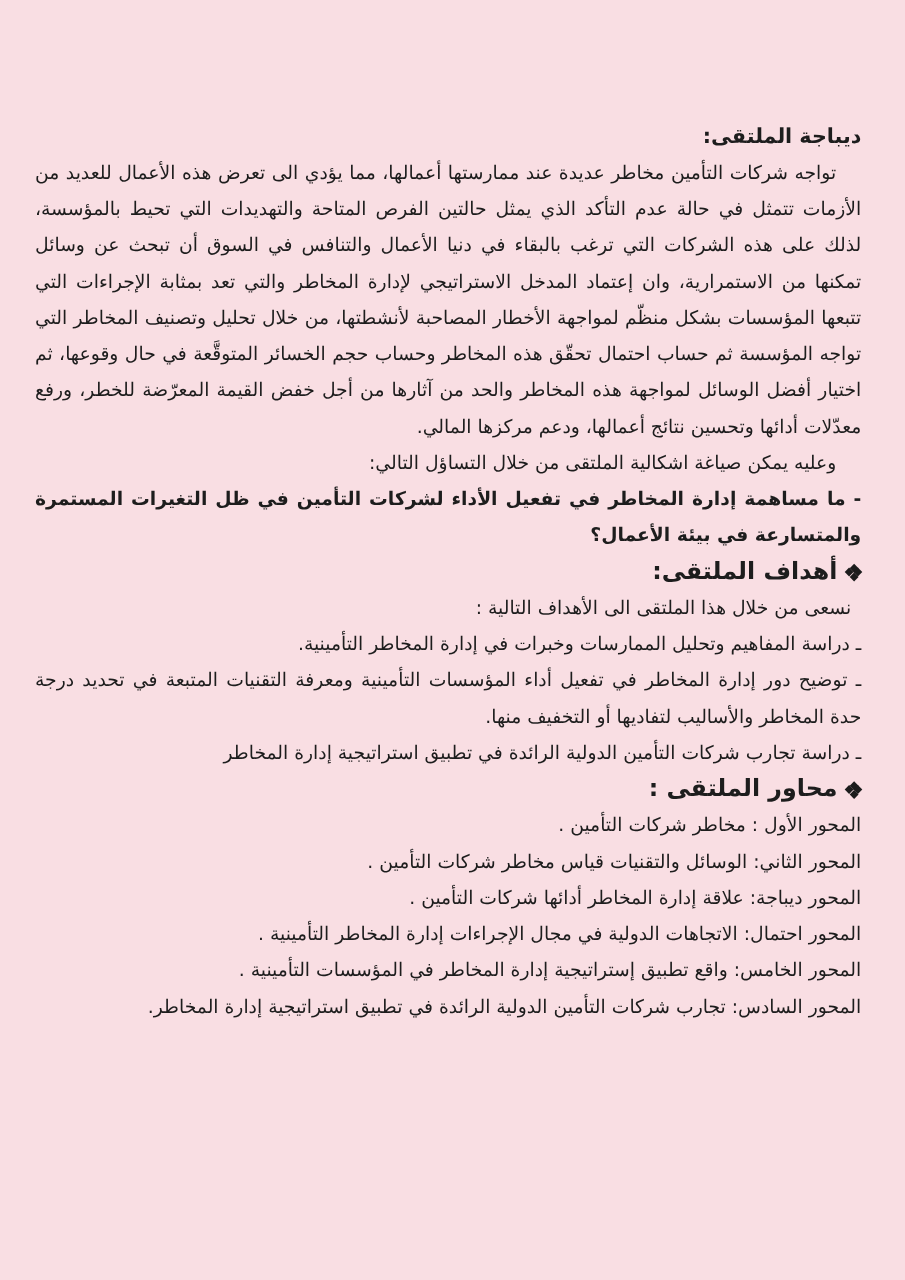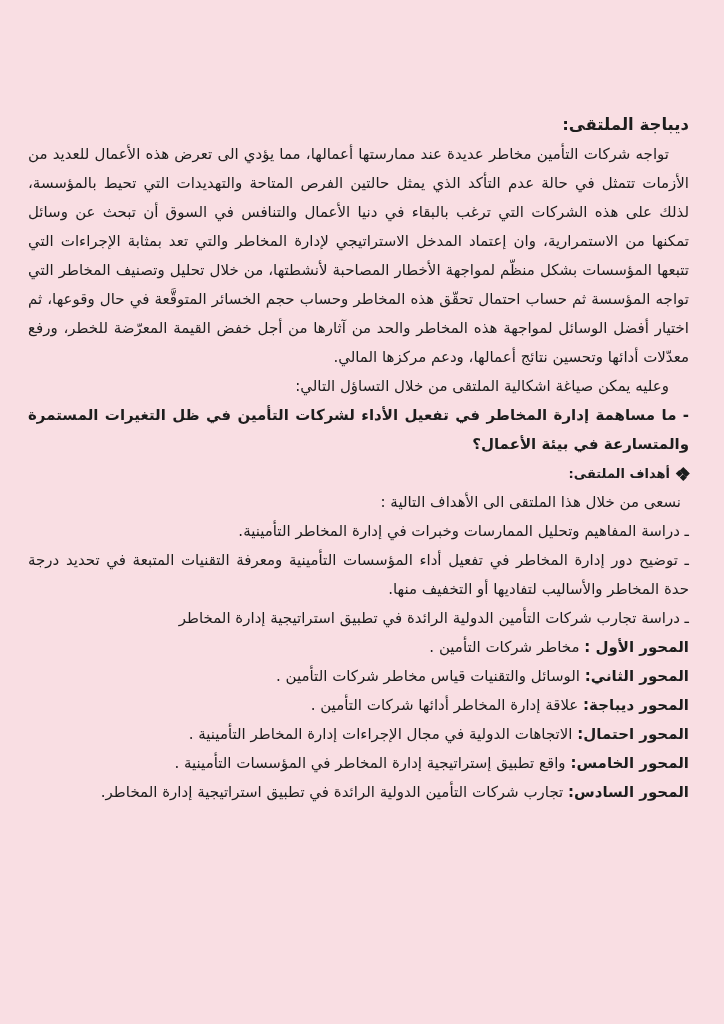--- a/index.html
+++ b/index.html
@@ -17,21 +17,20 @@
     color: #1d1d1d;
     overflow: hidden;
   }
   .content {
     position: absolute;
     top: 94px;
     right: 35px;
     left: 28px;
     font-size: 15px;
     line-height: 29px;
-    margin-top: 16px;
   }
   .doc-title {
     font-weight: bold;
     font-size: 16.5px;
     margin: 0 0 1px 0;
   }
   .para {
     margin: 0;
     text-align: justify;
     text-indent: 20px;
@@ -42,21 +41,21 @@
   }
   .question {
     margin: 0;
     font-weight: bold;
     text-align: justify;
   }
   .section-heading {
     display: flex;
     align-items: center;
     font-weight: bold;
-    font-size: 13px;
+    font-size: 19px;
     margin: 0;
   }
   .diamond-bullet {
     position: relative;
     width: 12px;
     height: 12px;
     flex: none;
     margin-left: 7px;
     display: inline-block;
   }
@@ -76,21 +75,21 @@
     text-indent: 8px;
   }
   .obj-item {
     margin: 0;
     text-align: justify;
   }
   .theme-line {
     margin: 0;
   }
   .theme-line b {
-    font-weight: bold;
+    font-weight: normal;
   }
 </style>
 </head>
 <body>
 
 <div class="page">
   <div class="content">
 
     <h1 class="doc-title">ديباجة الملتقى:</h1>
 
@@ -109,20 +108,29 @@
         </span>
       <span>أهداف الملتقى:</span>
     </div>
 
     <p class="obj-intro">نسعى من خلال هذا الملتقى الى الأهداف التالية :</p>
 
     <p class="obj-item">ـ دراسة المفاهيم وتحليل الممارسات وخبرات في إدارة المخاطر التأمينية.</p>
     <p class="obj-item">ـ توضيح دور إدارة المخاطر في تفعيل أداء المؤسسات التأمينية ومعرفة التقنيات المتبعة في تحديد درجة حدة المخاطر والأساليب لتفاديها أو التخفيف منها.</p>
     <p class="obj-item">ـ دراسة تجارب شركات التأمين الدولية الرائدة في تطبيق استراتيجية إدارة المخاطر</p>
 
+    <div class="section-heading">
+      <span class="diamond-bullet">
+          <i class="d1"></i>
+          <i class="d2"></i>
+          <i class="d3"></i>
+          <i class="d4"></i>
+        </span>
+      <span>محاور الملتقى :</span>
+    </div>
 
     <p class="theme-line"><b>المحور الأول :</b> <span>مخاطر شركات التأمين .</span></p>
     <p class="theme-line"><b>المحور الثاني:</b> <span>الوسائل والتقنيات قياس مخاطر شركات التأمين .</span></p>
     <p class="theme-line"><b>المحور ديباجة:</b> <span>علاقة إدارة المخاطر أدائها شركات التأمين .</span></p>
     <p class="theme-line"><b>المحور احتمال:</b> <span>الاتجاهات الدولية في مجال الإجراءات إدارة المخاطر التأمينية .</span></p>
     <p class="theme-line"><b>المحور الخامس:</b> <span>واقع تطبيق إستراتيجية إدارة المخاطر في المؤسسات التأمينية .</span></p>
     <p class="theme-line"><b>المحور السادس:</b> <span>تجارب شركات التأمين الدولية الرائدة في تطبيق استراتيجية  إدارة المخاطر.</span></p>
 
   </div>
 </div>

